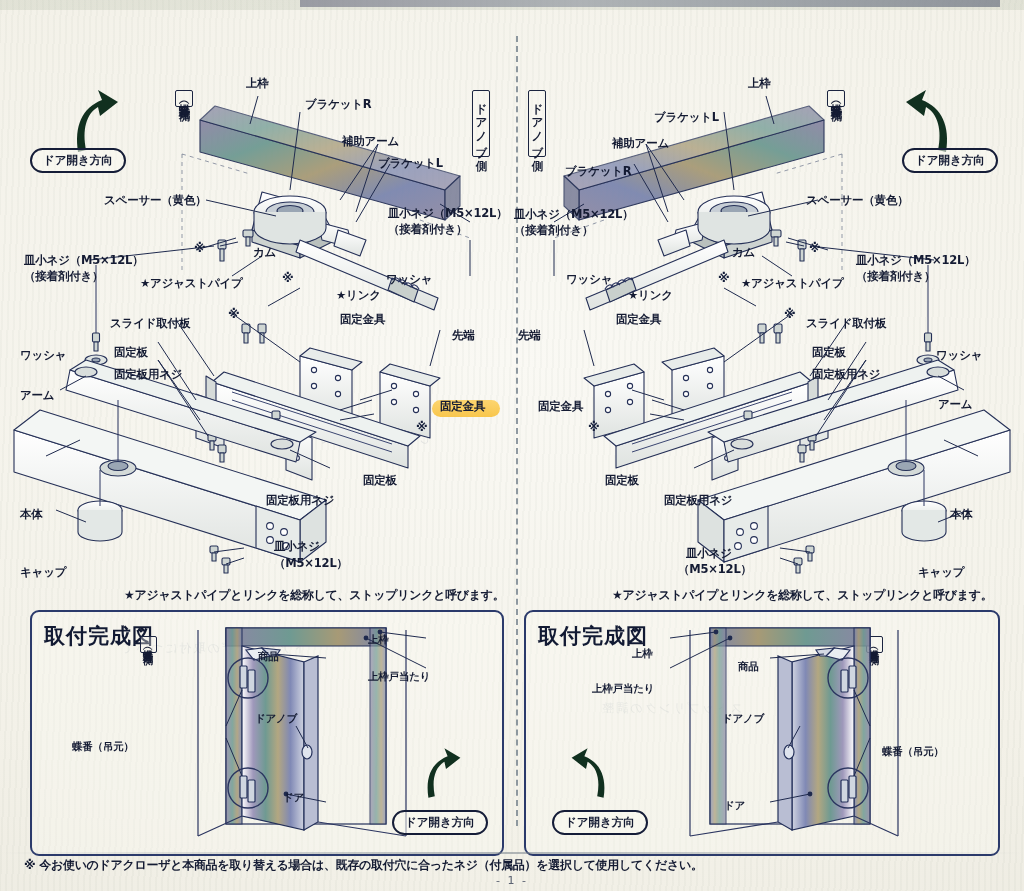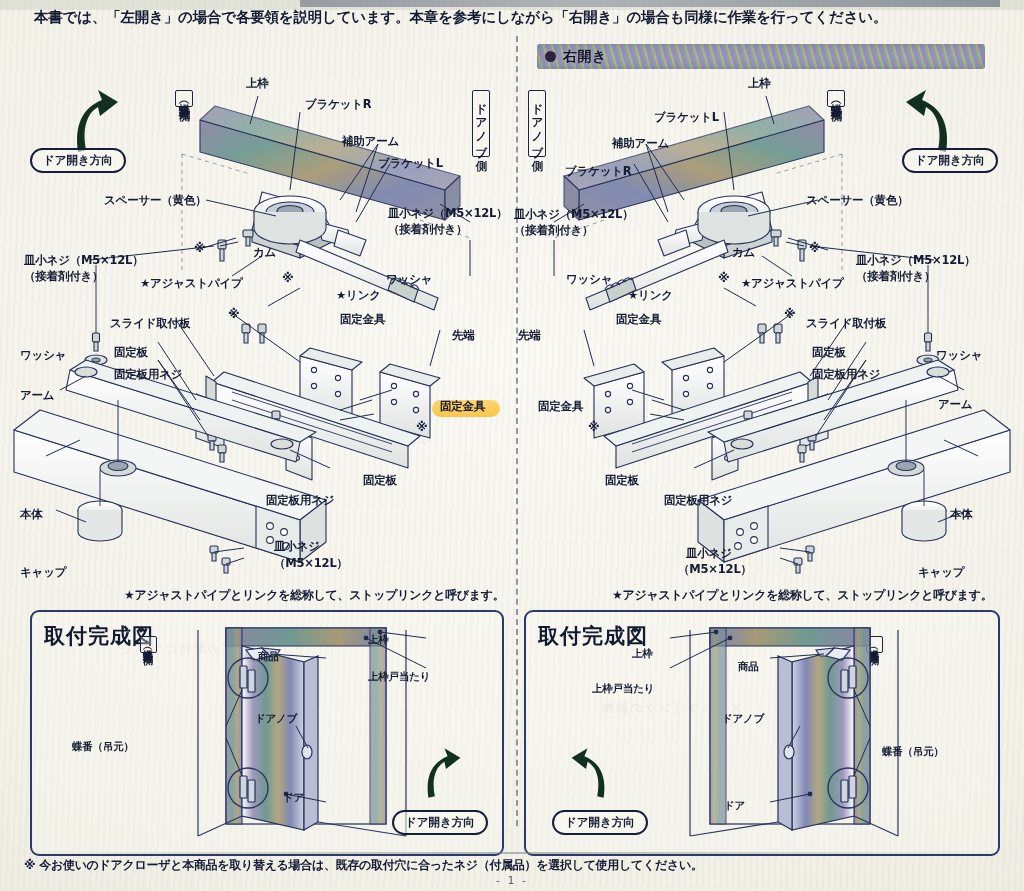--- a/index.html
+++ b/index.html
@@ -143,26 +143,21 @@
 <body>
 
 <div id="page">
 
   <div id="topbar"></div>
 
   <div class="ghost" style="left:120px;top:640px;">ドアクローザの取付について</div>
   <div class="ghost" style="left:600px;top:700px;">ストップリンクの調整</div>
   <div class="ghost" style="left:260px;top:430px;">しっかり固定してください</div>
 
-  <div id="intro" class="lyr">本書では、「左開き」の場合で各要領を説明しています。本章を参考にしながら「右開き」の場合も同様に作業を行ってください。</div>
-
-  <div class="banner" id="banR">
-    <span class="dot"></span>
-    <span class="btxt">右開き</span>
-  </div>
+
 
   <div id="divider"></div>
 
   <div class="dg" style="left:0;top:70px;">
     <svg width="516" height="520" viewBox="0 0 516 520" fill="none" stroke="#253057" stroke-width="1.1" stroke-linejoin="round">
 
       <defs>
         <linearGradient id="frmL" x1="0" y1="0" x2="1" y2="1">
           <stop offset="0" stop-color="#8d86a6"></stop>
             <stop offset=".25" stop-color="#6f9a92"></stop>

